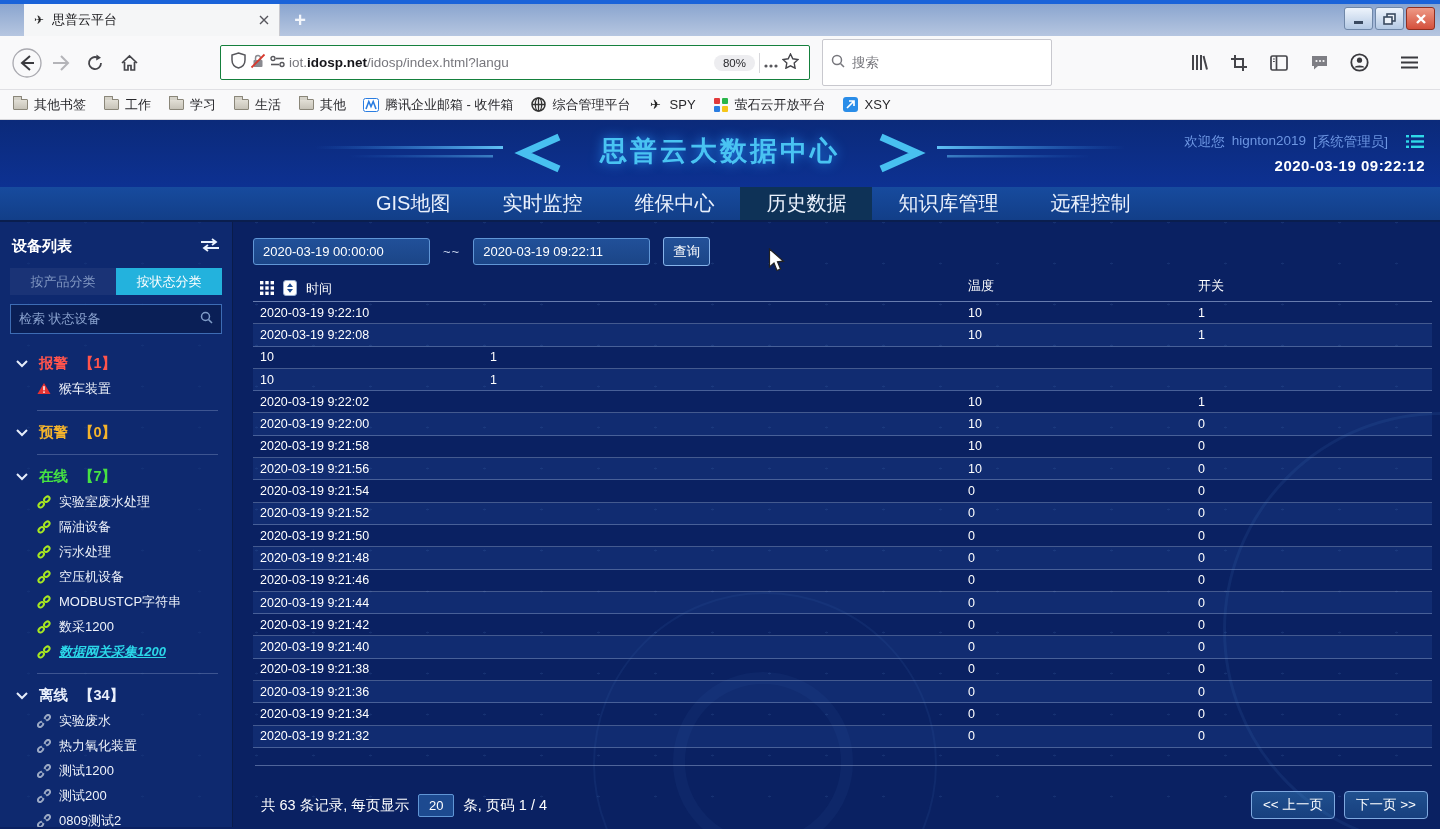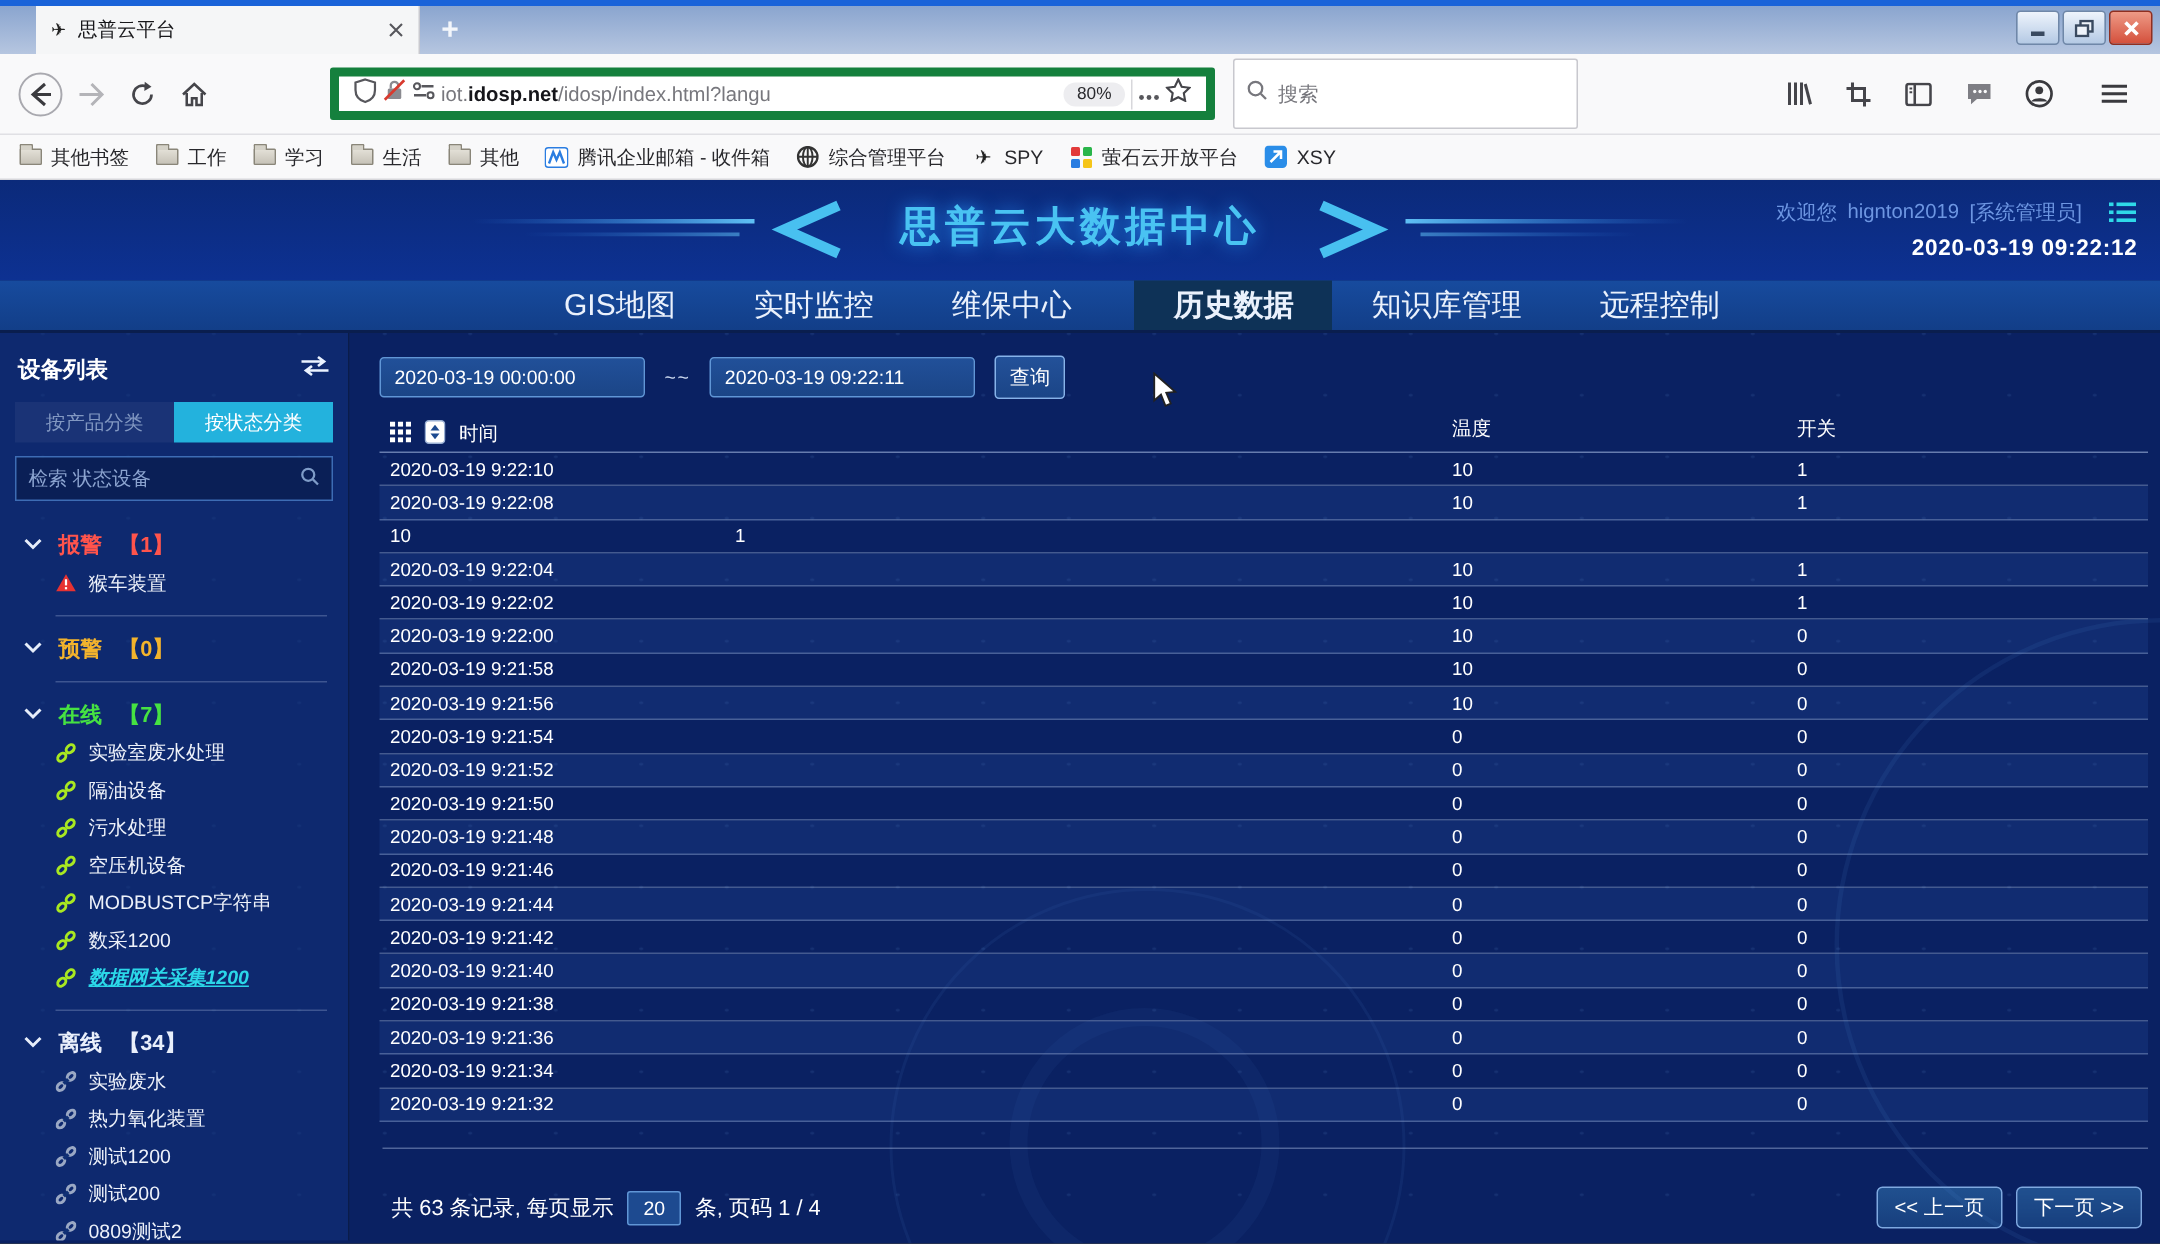--- a/index.html
+++ b/index.html
@@ -14,21 +14,21 @@
   .tab{margin-left:24px;width:256px;background:#f5f6f7;display:flex;align-items:center;gap:8px;padding:0 10px;font-size:13px;color:#17171a;border-right:1px solid #c9c9cf;}
   .tab-title{flex:1;white-space:nowrap;overflow:hidden;}
   .tab-close{color:#57575c;font-size:13px;display:flex;align-items:center;}
   .newtab{width:40px;display:flex;align-items:center;justify-content:center;color:#f3f6fb;font-size:20px;font-weight:bold;}
   .win-controls{position:absolute;right:5px;top:3px;display:flex;gap:2px;}
   .win-btn{width:29px;height:23px;border:1px solid #6f87a8;border-radius:3px;background:linear-gradient(180deg,#eef4fc,#b4c9e4);display:flex;align-items:center;justify-content:center;}
   .win-btn.close{background:linear-gradient(180deg,#ee9a86,#d4503c);border-color:#8f2f20;}
 
   .toolbar{height:54px;display:flex;align-items:center;padding:0 10px;border-bottom:1px solid #e0e0e4;background:#f9f9fa;}
   .tb-btn{width:34px;height:34px;display:flex;align-items:center;justify-content:center;flex:none;}
-  .urlbar{width:590px;height:35px;margin-left:74px;background:#fff;border:6px solid #15803d;border-radius:2px;display:flex;align-items:center;padding:0 10px;gap:4px;flex:none;}
+  .urlbar{width:590px;height:35px;margin-left:74px;background:#fff;border:1px solid #15803d;border-radius:2px;display:flex;align-items:center;padding:0 10px;gap:4px;flex:none;}
   .url-text{font-size:13.5px;color:#77777d;white-space:nowrap;overflow:hidden;flex:1;}
   .url-text b{color:#15151a;font-weight:bold;}
   .zoom-pill{background:#ededf0;border-radius:10px;padding:2px 9px;font-size:11.5px;color:#2a2a2e;flex:none;}
   .url-sep{width:1px;height:20px;background:#d7d7db;flex:none;}
   .searchbar{width:230px;height:47px;margin-left:12px;background:#fff;border:1px solid #c8c8ce;border-radius:2px;display:flex;align-items:center;padding:0 8px;gap:7px;flex:none;}
   .search-ph{font-size:13.5px;color:#77777d;}
   .right-icons{margin-left:auto;display:flex;align-items:center;gap:6px;}
   .burger{margin-left:16px;margin-right:4px;}
 
   .bookmarksbar{height:30px;display:flex;align-items:center;gap:17px;padding:0 12px;background:#f9f9fa;font-size:13px;color:#28282c;border-bottom:1px solid #d7d7db;}
@@ -47,21 +47,21 @@
   .deco{position:absolute;top:12px;}
   .deco.left{right:calc(50% + 155px);}
   .deco.right{left:calc(50% + 155px);}
   .hdr-user{position:absolute;right:52px;top:13px;font-size:13.5px;color:#6d96e2;display:flex;gap:7px;white-space:nowrap;}
   .hdr-list{position:absolute;right:16px;top:14px;}
   .hdr-time{position:absolute;right:15px;top:37px;font-size:15px;font-weight:bold;color:#fff;letter-spacing:.5px;}
 
   .pg-nav{height:35px;background:linear-gradient(180deg,#174b9e,#123e88);position:relative;border-bottom:2px solid #0a1e4e;}
   .nav-tabs{position:absolute;left:350px;top:0;height:100%;display:flex;}
   .nav-tab{padding:0 26px;height:100%;display:flex;align-items:center;justify-content:center;font-size:20px;color:#eaf1fc;cursor:default;}
-  .nav-tab.active{background:#0e3257;font-weight:bold;margin-left:16px;}
+  .nav-tab.active{background:#0e3257;font-weight:normal;}
 
   .pg-body{display:flex;height:605px;}
 
   
   .side{width:233px;flex:none;background:rgba(18,50,122,.55);border-right:1px solid #0a1c4a;overflow:hidden;}
   .side-hd{display:flex;justify-content:space-between;align-items:center;padding:15px 12px 9px 12px;}
   .side-title{font-size:15px;font-weight:bold;color:#fff;}
   .side-tabs{display:flex;margin:3px 10px 9px 10px;}
   .side-tab{flex:1;height:27px;display:flex;align-items:center;justify-content:center;font-size:13px;color:#8298c2;background:rgba(255,255,255,.05);}
   .side-tab.active{background:#23b2dd;color:#fff;}
@@ -694,21 +694,20 @@
               <span class="c-temp">10</span>
               <span class="c-switch">1</span>
             </div>
 
             <div class="trow">
               <span class="c-temp">10</span>
               <span class="c-switch">1</span>
             </div>
 
             <div class="trow">
-              <span class="c-time">2020-03-19 9:22:04</span>
               <span class="c-temp">10</span>
               <span class="c-switch">1</span>
             </div>
 
             <div class="trow">
               <span class="c-time">2020-03-19 9:22:02</span>
               <span class="c-temp">10</span>
               <span class="c-switch">1</span>
             </div>
 

